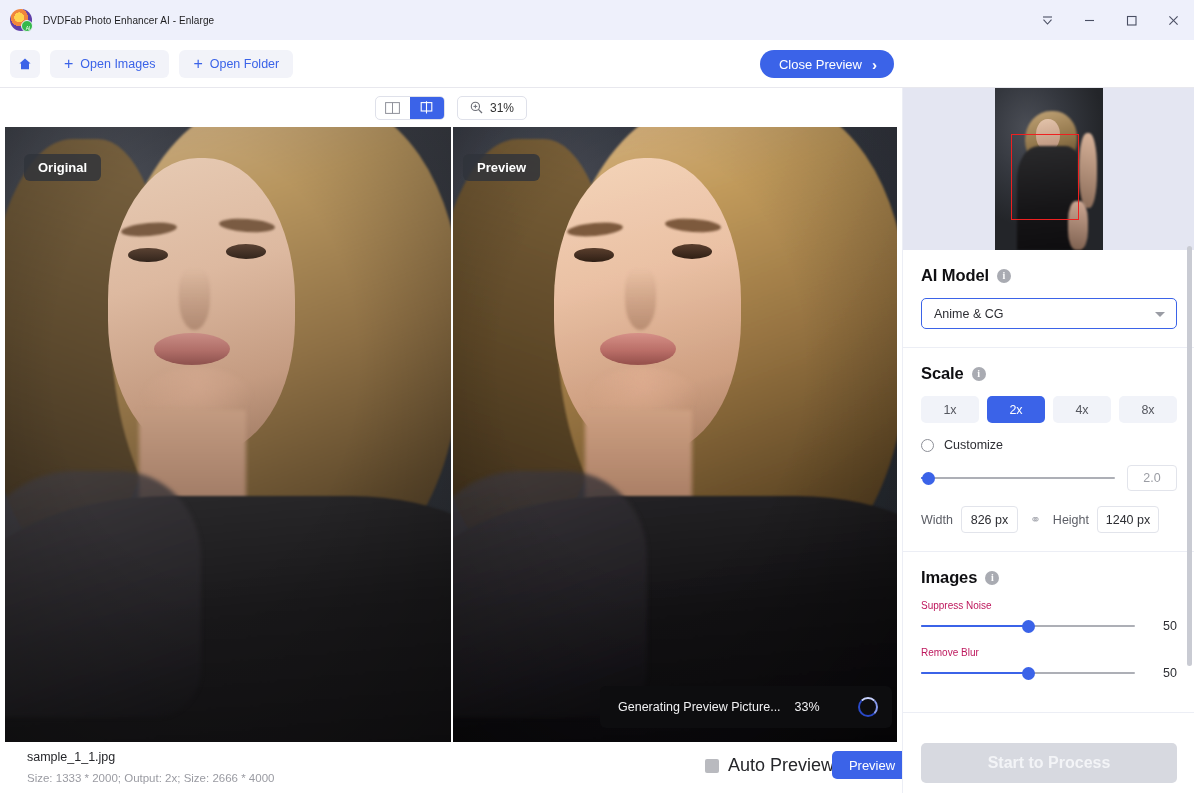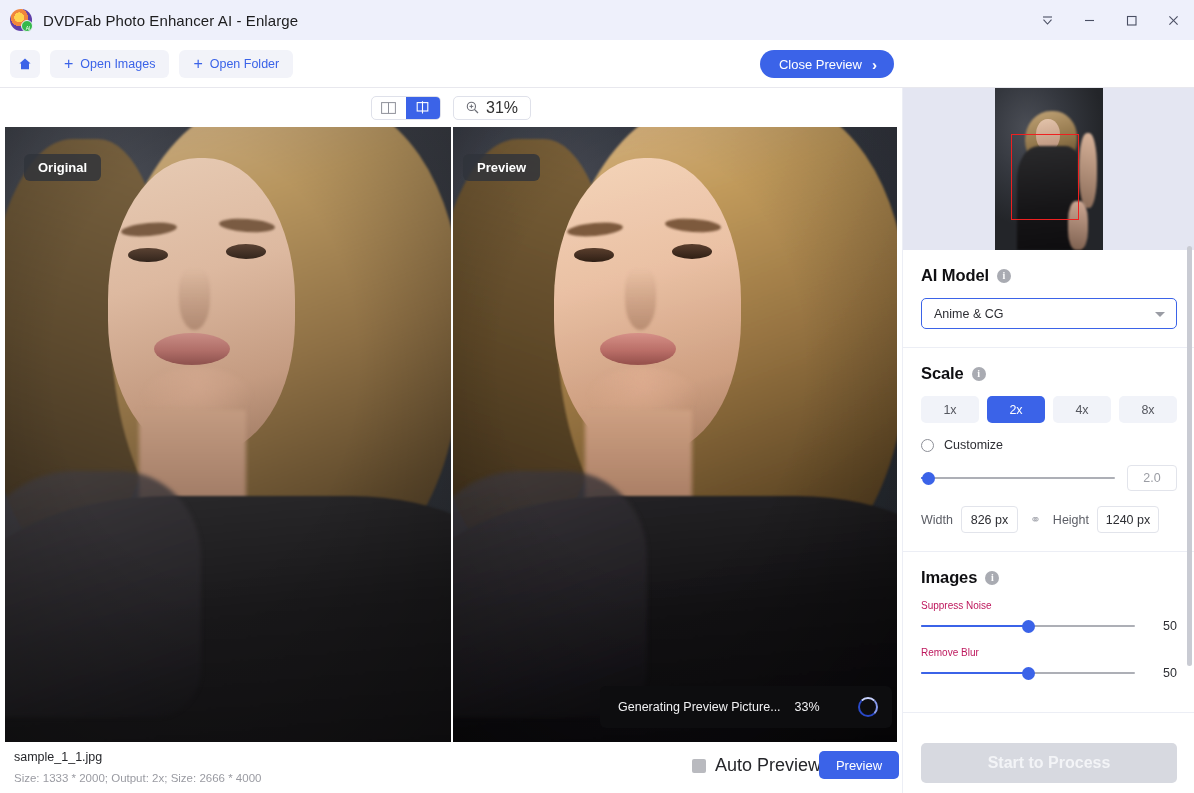--- a/index.html
+++ b/index.html
@@ -33,21 +33,21 @@
     width: 10px; height: 10px; border-radius: 50%;
     background: #35b94a; border: 1px solid #eef0fb;
   }
   .logo-ai {
     position: absolute; right: -1px; bottom: -2px;
     width: 10px; height: 10px; line-height: 10px;
     font-size: 5px; color: #fff; text-align: center; z-index: 2;
     font-family: "Liberation Sans", sans-serif;
   }
   .title-text {
-    margin-left: 11px; font-size: 15px; color: #1c1c1e;
+    margin-left: 11px; font-size: 10px; color: #1c1c1e;
     letter-spacing: .1px;
   }
   .win-controls {
     position: absolute; right: 0; top: 0; height: 40px;
     display: flex; align-items: center;
   }
   .win-btn {
     width: 42px; height: 40px;
     display: flex; align-items: center; justify-content: center;
     color: #4a4f63;
@@ -94,21 +94,21 @@
   }
   .seg-btn {
     width: 34px; height: 100%;
     display: flex; align-items: center; justify-content: center;
   }
   .seg-btn.active { background: #3b63e8; }
   .zoom-pill {
     display: flex; align-items: center; gap: 7px;
     height: 24px; padding: 0 12px;
     border: 1px solid #dfe1ea; border-radius: 5px;
-    background: #fff; color: #303030; font-size: 16px;
+    background: #fff; color: #303030; font-size: 12px;
   }
 
   
   .stage {
     position: absolute; top: 127px; left: 5px;
     width: 892px; height: 615px;
     display: flex; overflow: hidden; background: #2a2d33;
   }
   .pane { position: relative; width: 446px; height: 615px; overflow: hidden; }
   .divider {
@@ -224,21 +224,21 @@
     color: #f0f0f2; font-size: 12.5px;
   }
   .spinner {
     width: 20px; height: 20px; border-radius: 50%;
     border: 2.4px solid #2a49c9; border-top-color: #c9d3ff; border-right-color: #889bf0;
     margin-left: auto;
   }
 
   
   .bottombar {
-    position: absolute; left: 4px; top: 742px;
+    position: absolute; left: 17px; top: 742px;
     width: 902px; height: 51px; background: #fff;
   }
   .file-name {
     position: absolute; left: 10px; top: 8px;
     font-size: 12.5px; color: #26272b;
   }
   .file-meta {
     position: absolute; left: 10px; top: 30px;
     font-size: 11.5px; color: #9a9ba2;
   }

